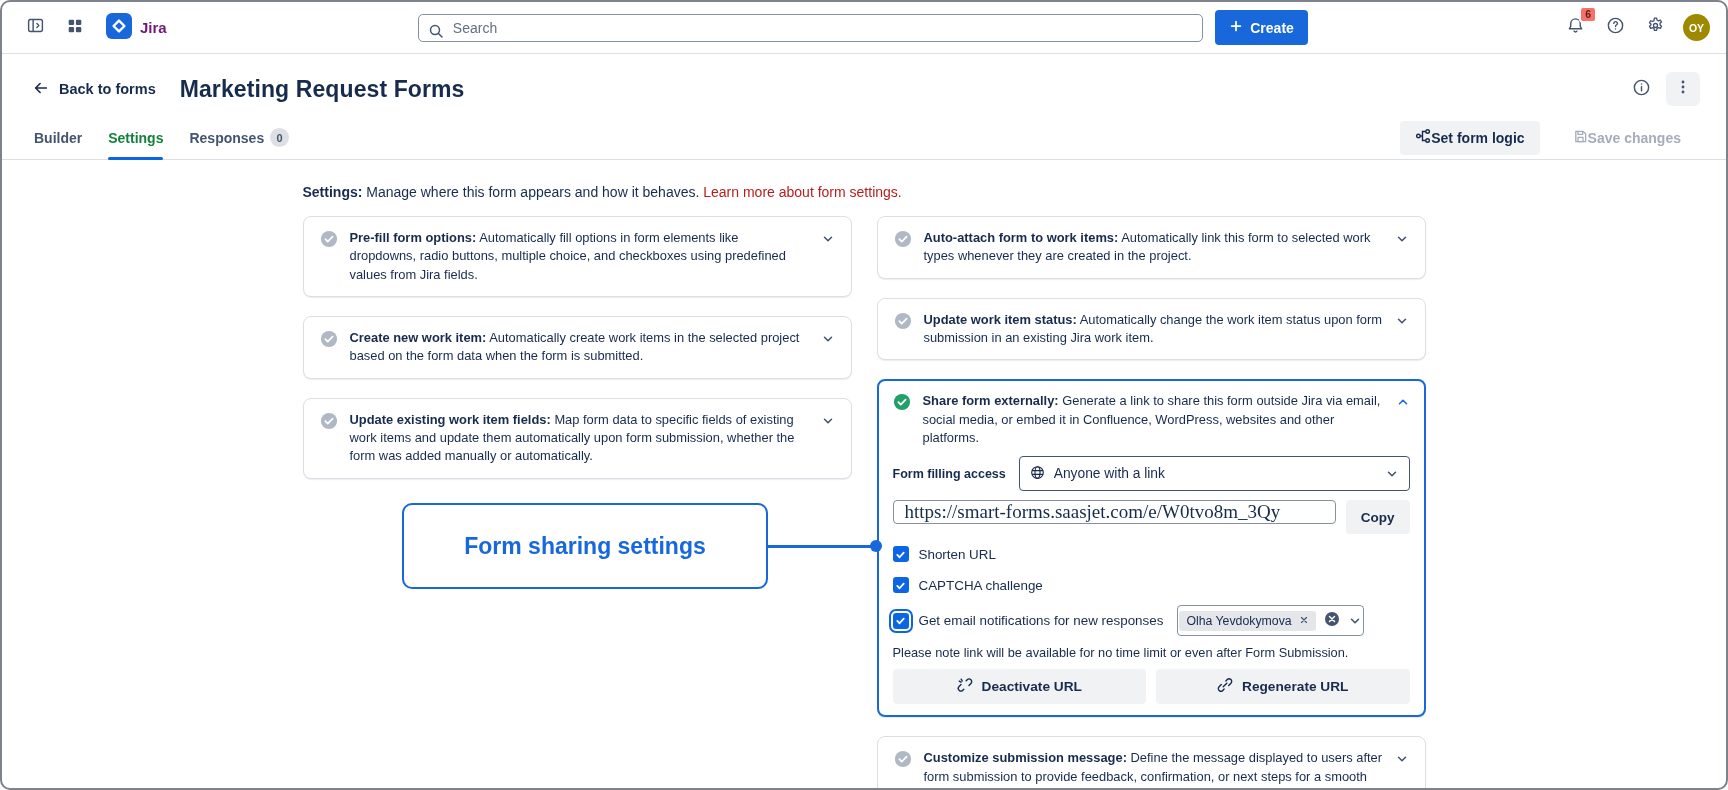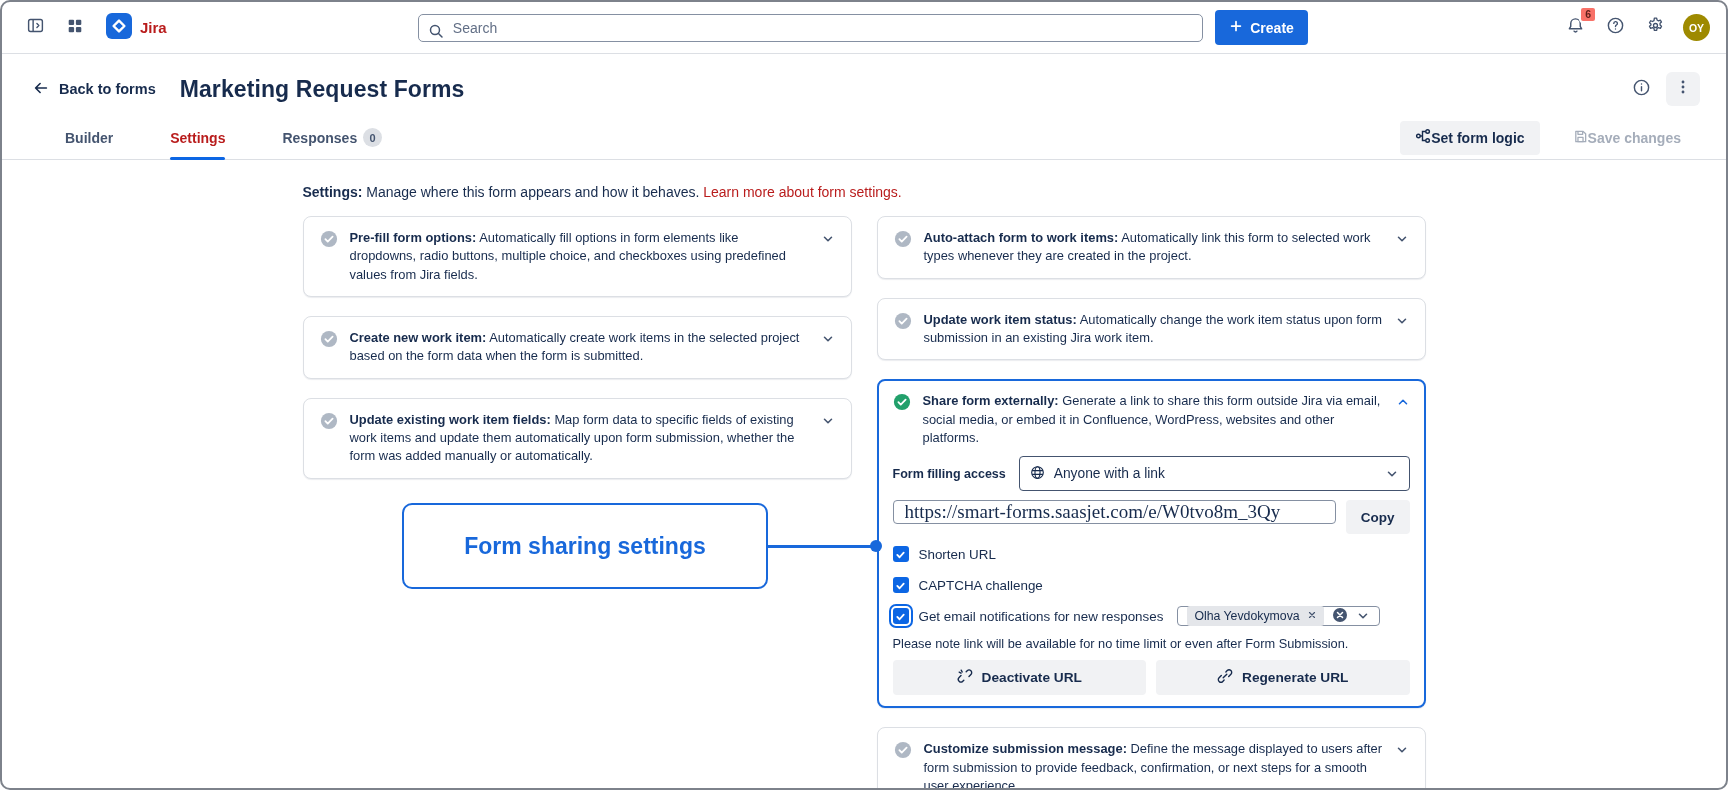--- a/index.html
+++ b/index.html
@@ -24,21 +24,21 @@
     padding: 0 16px;
     border-bottom: 1px solid #DCDFE4;
   }
   .nav-left { display: flex; align-items: center; gap: 6px; }
   .icon-btn {
     width: 34px; height: 34px;
     display: flex; align-items: center; justify-content: center;
     border-radius: 4px; cursor: pointer; color: #44546F;
   }
   .logo-group { display: flex; align-items: center; gap: 8px; margin-left: 8px; cursor: pointer; }
-  .logo-name { font-size: 15px; font-weight: 700; color: #b91c1c; }
+  .logo-name { font-size: 15px; font-weight: 700; color: #701a75; }
 
   .nav-center { display: flex; align-items: center; gap: 12px; margin: 0 auto; width: 890px; }
   .search-wrap { position: relative; flex: 1; }
   .search-wrap svg { position: absolute; left: 10px; top: 9px; }
   .search-input {
     width: 100%; height: 28px;
     border: 1px solid #8590A2; border-radius: 5px;
     padding: 0 12px 0 34px;
     font-size: 14px; font-family: inherit; color: #172B4D;
     outline: none; background: #fff;
@@ -86,23 +86,23 @@
   .tabbar {
     display: flex; align-items: center;
     height: 44px; margin-top: 6px;
     padding: 0 30px 0 32px;
     border-bottom: 1px solid #DCDFE4;
   }
   .tabs { display: flex; gap: 26px; height: 100%; }
   .tab {
     display: flex; align-items: center; gap: 6px;
     font-size: 14px; font-weight: 600; color: #44546F;
-    position: relative; cursor: pointer; height: 100%; margin-left: 31px;
-  }
-  .tab.active { color: #b91c1c; }
+    position: relative; cursor: pointer; height: 100%;
+  }
+  .tab.active { color: #15803d; }
   .tab.active::after {
     content: ""; position: absolute; left: 0; right: 0; bottom: -1px;
     height: 3px; background: #0C66E4; border-radius: 2px;
   }
   .tab-badge {
     background: #DCDFE4; color: #44546F;
     min-width: 19px; height: 19px; border-radius: 10px;
     font-size: 11px; font-weight: 700;
     display: flex; align-items: center; justify-content: center; padding: 0 5px;
   }
@@ -175,21 +175,21 @@
   .checkbox {
     width: 16px; height: 16px; flex: none;
     background: #0C66E4; border-radius: 3px;
     display: flex; align-items: center; justify-content: center; cursor: pointer;
   }
   .checkbox.focused { outline: 2px solid #0C66E4; outline-offset: 2px; }
 
   .tag-select {
     display: flex; align-items: center; gap: 8px;
     border: 1.3px solid #8590A2; border-radius: 4px;
-    height: 20px; padding: 0 9px; margin-left: 4px; cursor: pointer;
+    height: 31px; padding: 0 1px; margin-left: 4px; cursor: pointer;
   }
   .tag {
     background: #E4E6EA; border-radius: 3px;
     display: flex; align-items: center; gap: 7px;
     font-size: 12.3px; padding: 3px 7px; color: #172B4D;
   }
 
   .note { font-size: 12.8px; color: #172B4D; }
 
   .url-actions { display: flex; gap: 10px; }

